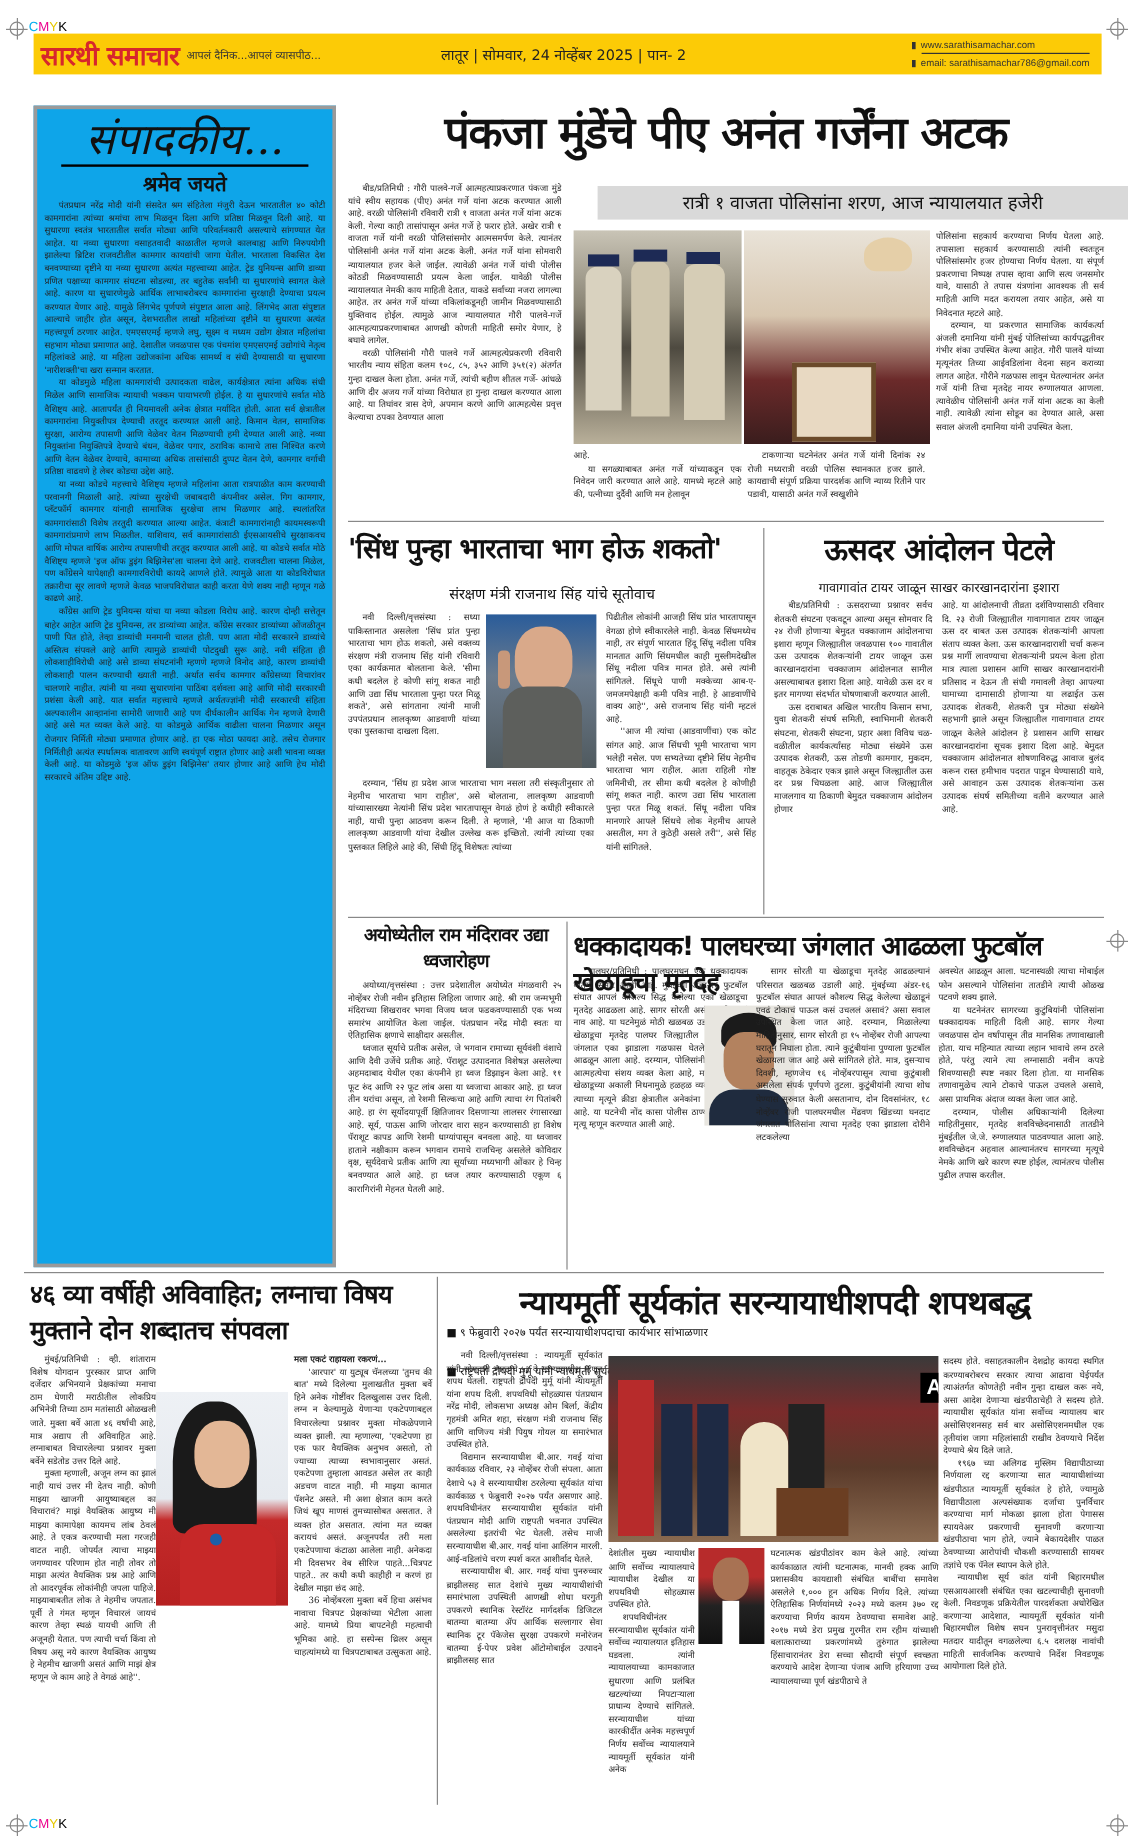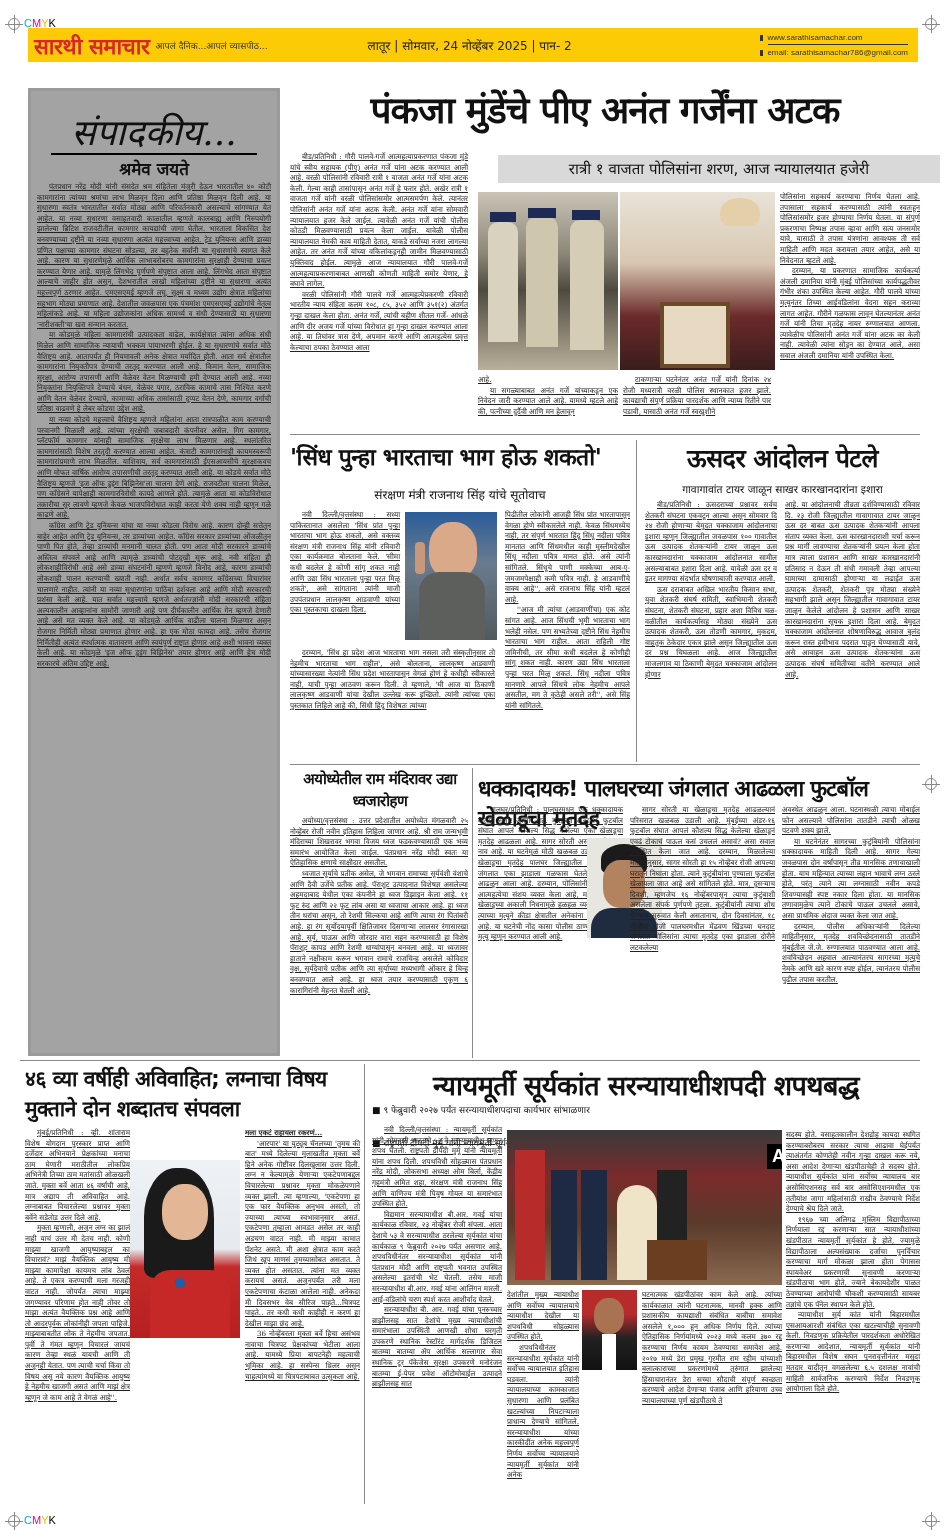--- a/index.html
+++ b/index.html
@@ -13,25 +13,25 @@
 
   .masthead { position: absolute; left: 28px; top: 28px; width: 890px; height: 34px; background: #fccb06; display: flex; align-items: center; }
   .mast-name { font: bold 22px "DejaVu Sans", sans-serif; color: #d7262c; margin-left: 6px; letter-spacing: -0.5px; }
   .mast-tag { font: 9px "DejaVu Sans", sans-serif; color: #333; margin-left: 6px; }
   .mast-date { font: 12px "DejaVu Sans", sans-serif; color: #222; margin-left: 100px; }
   .mast-contact { position: absolute; right: 10px; top: 3px; font: 8px "Liberation Sans", sans-serif; color: #333; line-height: 13px; }
   .mast-contact div { display: flex; align-items: center; gap: 4px; text-align: right; }
   .mast-contact .bullet { display: inline-block; width: 3px; height: 6px; background: #333; }
   .mast-contact .sep { height: 1px; background: #333; margin: 0 0 1px 8px; }
 
-  .editorial { position: absolute; left: 28px; top: 88px; width: 252px; height: 968px; border: 3px solid #9a9a9a; padding: 22px 6px; background:#a3a3a3; }
+  .editorial { position: absolute; left: 28px; top: 88px; width: 252px; height: 968px; border: 3px solid #9a9a9a; padding: 6px 6px; background:#0ea5e9; }
   .ed-title { font: italic 36px "DejaVu Serif", serif; text-align: center; border-bottom: 2px solid #000; margin: 0 14px; line-height: 40px; }
   .ed-sub { font: bold 17px "DejaVu Sans", sans-serif; text-align: center; margin: 2px 0 2px; }
   .txt { font-size: 7.2px; line-height: 10.6px; text-align: justify; color: #222; }
-  .txt p { text-indent: 12px; text-decoration: underline; }
+  .txt p { text-indent: 12px; }
 
   .hl-main { position: absolute; left: 290px; top: 88px; width: 630px; font: bold 37px "DejaVu Sans", sans-serif; letter-spacing: -1px; line-height: 46px; text-align: center; }
   .subbar { position: absolute; left: 498px; top: 155px; width: 442px; height: 28px; background: #d9d9d9; font: 15px "DejaVu Sans", sans-serif; text-align: center; line-height: 28px; }
 
   .photo { position: absolute; overflow: hidden; }
   .col { position: absolute; }
   .hr { position: absolute; height: 1px; background: #888; }
   .vr { position: absolute; width: 1px; background: #888; }
 
   .hl2 { position: absolute; font: bold 22px "DejaVu Sans", sans-serif; letter-spacing: -0.5px; }

